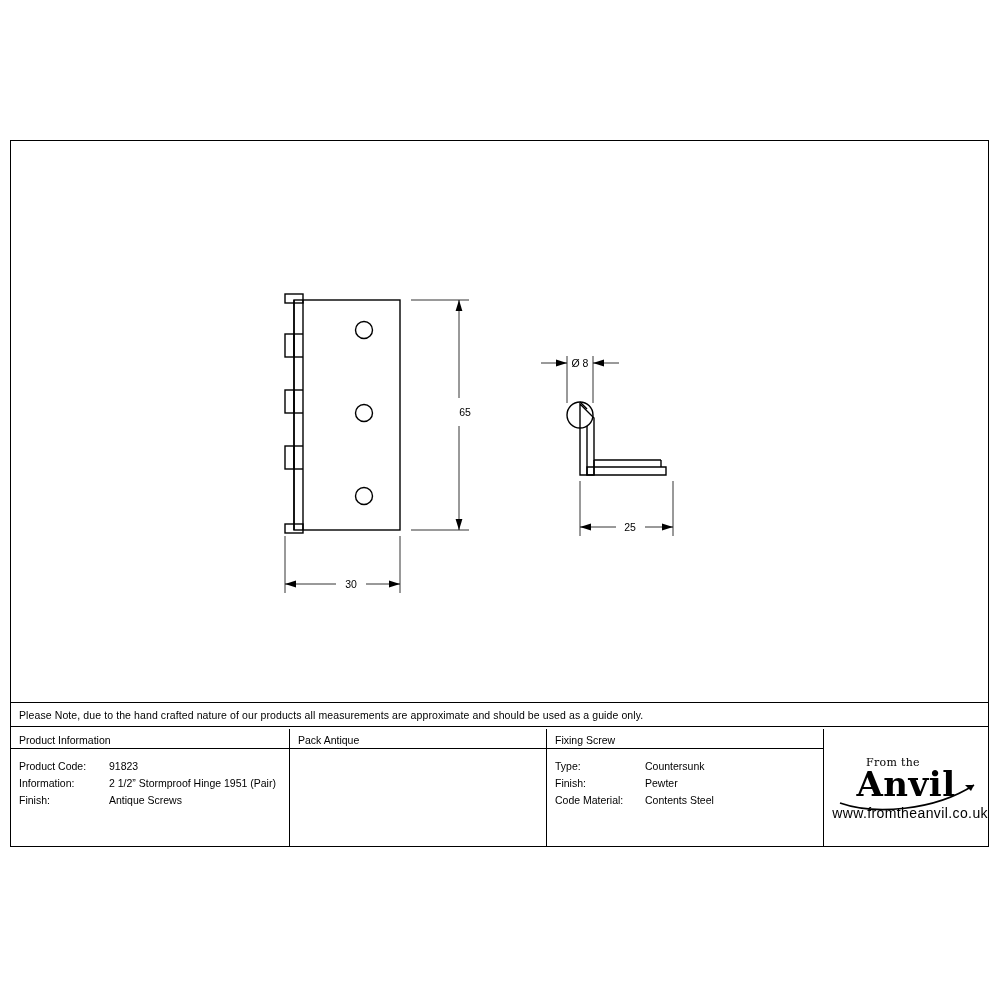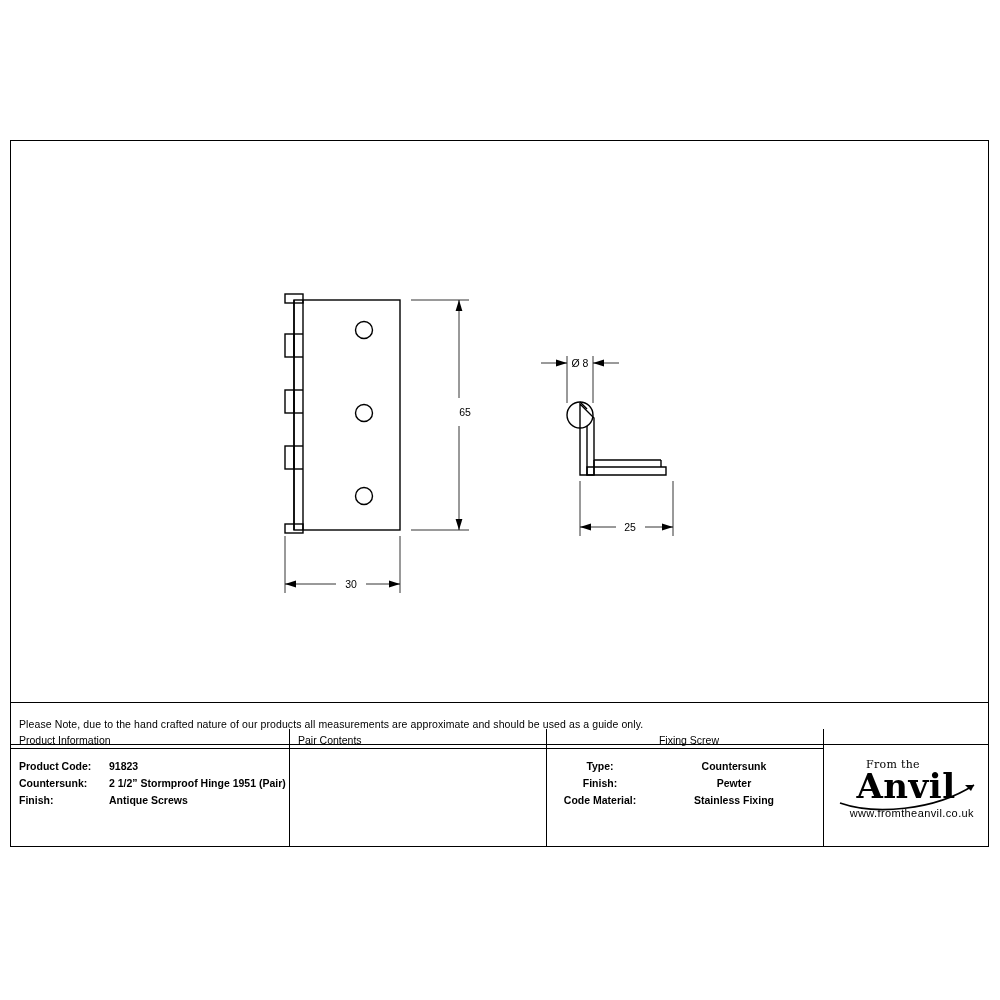--- a/index.html
+++ b/index.html
@@ -30,21 +30,21 @@
     top: 0;
     width: 100%;
     height: 561px;
     box-sizing: border-box;
   }
   .note-bar {
     position: absolute;
     left: 0;
     top: 561px;
     width: 100%;
-    height: 43px;
+    height: 25px;
     border-top: 1px solid #000000;
     border-bottom: 1px solid #000000;
     box-sizing: border-box;
     display: flex;
     align-items: center;
   }
   .note-text {
     font-size: 10.5px;
     padding-left: 8px;
     color: #000;
@@ -60,38 +60,37 @@
     box-sizing: border-box;
   }
   .info-col {
     box-sizing: border-box;
     border-right: 1px solid #000000;
     position: relative;
   }
   .info-col:last-child { border-right: none; }
   .col-a { width: 279px; }
   .col-b { width: 257px; }
-  .col-c { width: 277px; text-align: center; }
+  .col-c { width: 277px; }
   .col-d { width: 164px; }
 
   .col-head {
     font-size: 10.5px;
     padding: 5px 0 0 8px;
     height: 20px;
     box-sizing: border-box;
     border-bottom: 1px solid #000000;
   }
   .col-body {
     padding: 9px 0 0 8px;
     font-size: 10.5px;
     line-height: 17px;
   }
   .kv {
     display: flex;
-    font-weight: bold;
   }
   .kv .k { width: 90px; flex: none; }
   .kv .v { flex: 1; }
   .plain-line { line-height: 17px; }
 
   .logo-box {
     position: relative;
     width: 100%;
     height: 100%;
     overflow: hidden;
@@ -114,24 +113,23 @@
   }
   .logo-anvil {
     font-family: "DejaVu Serif", serif;
     font-weight: bold;
     font-size: 34px;
     letter-spacing: 0.5px;
     line-height: 38px;
   }
   .logo-url {
     font-family: "Liberation Sans", sans-serif;
-    font-size: 11px;
+    font-size: 14px;
     letter-spacing: 0.4px;
     align-self: flex-end;
-    margin-right: 14px;
     margin-top: 2px;
   }
   svg text {
     font-family: "Liberation Sans", sans-serif;
     font-size: 10.5px;
     fill: #000;
   }
 </style>
 </head>
 <body>
@@ -223,48 +221,48 @@
   <div class="info-row">
 
     <div class="info-col col-a">
       <div class="col-head">Product Information</div>
       <div class="col-body">
         <div class="kv">
           <span class="k">Product Code:</span>
           <span class="v">91823</span>
         </div>
         <div class="kv">
-          <span class="k">Countersunk:</span>
+          <span class="k">Information:</span>
           <span class="v">2 1/2” Stormproof Hinge 1951 (Pair)</span>
         </div>
         <div class="kv">
           <span class="k">Finish:</span>
           <span class="v">Antique Screws</span>
         </div>
       </div>
     </div>
 
     <div class="info-col col-b">
-      <div class="col-head">Pair Contents</div>
+      <div class="col-head">Pack Antique</div>
     </div>
 
     <div class="info-col col-c">
       <div class="col-head">Fixing Screw</div>
       <div class="col-body">
         <div class="kv">
           <span class="k">Type:</span>
           <span class="v">Countersunk</span>
         </div>
         <div class="kv">
           <span class="k">Finish:</span>
           <span class="v">Pewter</span>
         </div>
         <div class="kv">
           <span class="k">Code Material:</span>
-          <span class="v">Stainless Fixing</span>
+          <span class="v">Contents Steel</span>
         </div>
       </div>
     </div>
 
     <div class="info-col col-d">
       <div class="logo-box">
         <div class="logo-inner">
           <div class="logo-from">From the</div>
           <div class="logo-anvil">Anvil</div>
           <div class="logo-url">www.fromtheanvil.co.uk</div>

